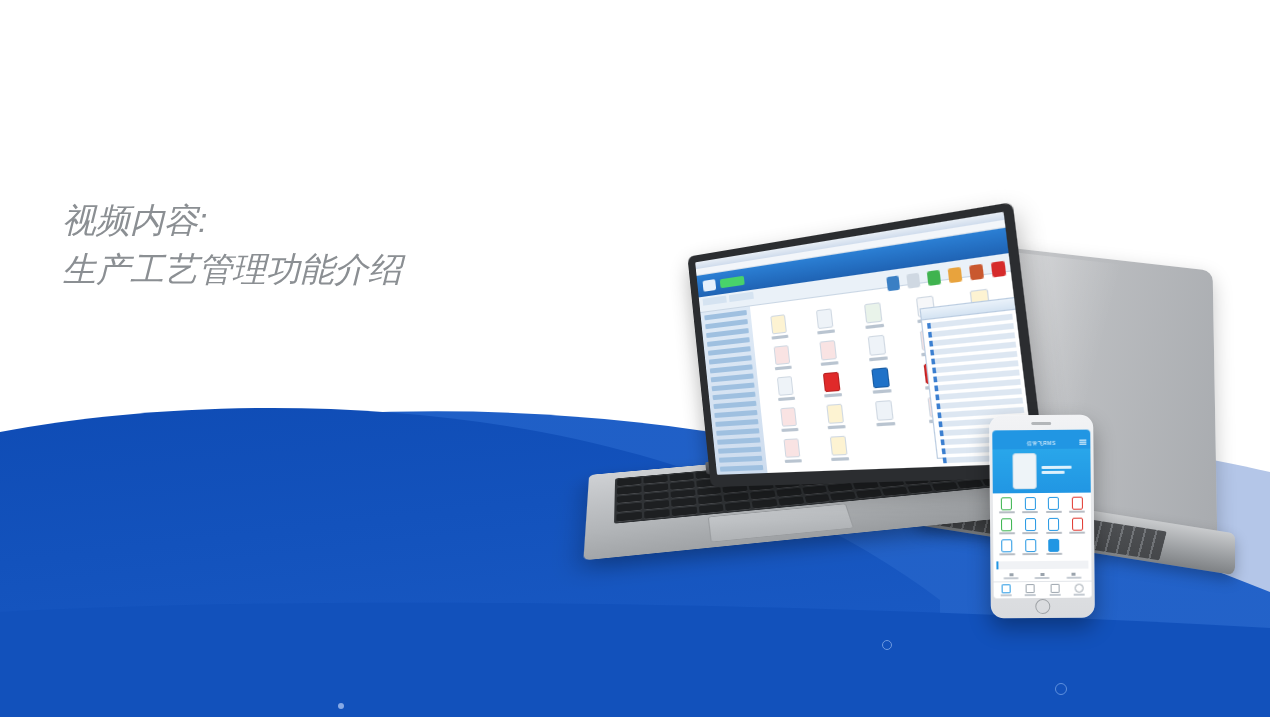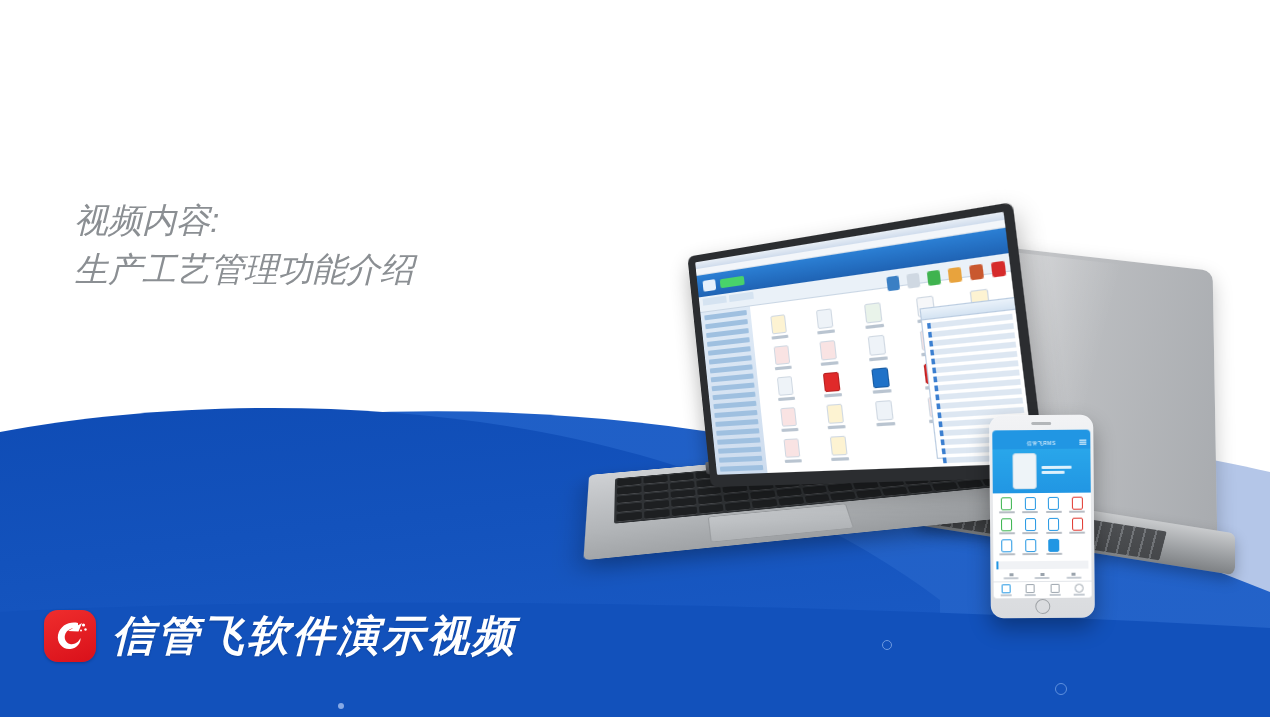--- a/index.html
+++ b/index.html
@@ -17,21 +17,20 @@
   .title{
     position:absolute;left:0;top:48px;width:1270px;text-align:center;
     font-size:76px;font-weight:bold;color:#111111;letter-spacing:2px;
     line-height:1.0;white-space:nowrap;
   }
   
   .subtitle{
     position:absolute;left:62px;top:196px;
     font-size:34px;font-style:italic;color:#8b8f93;line-height:1.45;
     font-weight:500;
-    margin-left:12px;
   }
   .subtitle div{white-space:nowrap;}
 
   
   .brandbar{position:absolute;left:44px;top:608px;display:flex;align-items:center;}
   .logo-mark{
     width:52px;height:52px;border-radius:14px;
     background:linear-gradient(160deg,#ef2d2d 0%,#d9101a 100%);
     position:relative;flex:none;box-shadow:0 1px 3px rgba(0,0,0,.25);
   }
@@ -604,27 +603,15 @@
         </div>
       </div>
       <div class="phone-home"></div>
     </div>
   </div>
 
   <div class="dot" style="left:882px;top:640px;width:8px;height:8px;border:1.5px solid #6e9ae0;"></div>
   <div class="dot" style="left:1055px;top:683px;width:10px;height:10px;border:1.5px solid #5f90dd;"></div>
   <div class="dot" style="left:338px;top:703px;width:6px;height:6px;background:#86a9e6;"></div>
 
-  <div class="brandbar">
-    <div class="logo-mark">
-      <svg width="52" height="52" viewBox="0 0 52 52" aria-hidden="true">
-        <path d="M34 13 C26 11 16 15 14 25 C12.5 33 19 40 26.5 39 C33 38.2 37 33 36.5 28 C34.5 32.5 30 35 26 34 C21.5 32.8 19.5 28 21.5 23.5 C23.5 19 29 17 34 18.8 Z" fill="#ffffff"></path>
-        <path d="M24 21 L38 13 L34.5 21.5 Z" fill="#ffffff"></path>
-        <circle cx="39.5" cy="15" r="1.6" fill="#ffffff"></circle>
-        <circle cx="41.5" cy="19.5" r="1.2" fill="#ffffff"></circle>
-        <circle cx="37" cy="20.5" r="1" fill="#ffffff"></circle>
-      </svg>
-    </div>
-    <div class="brand-text">信管飞软件演示视频</div>
-  </div>
 
 
 </div>
 
 </body></html>

